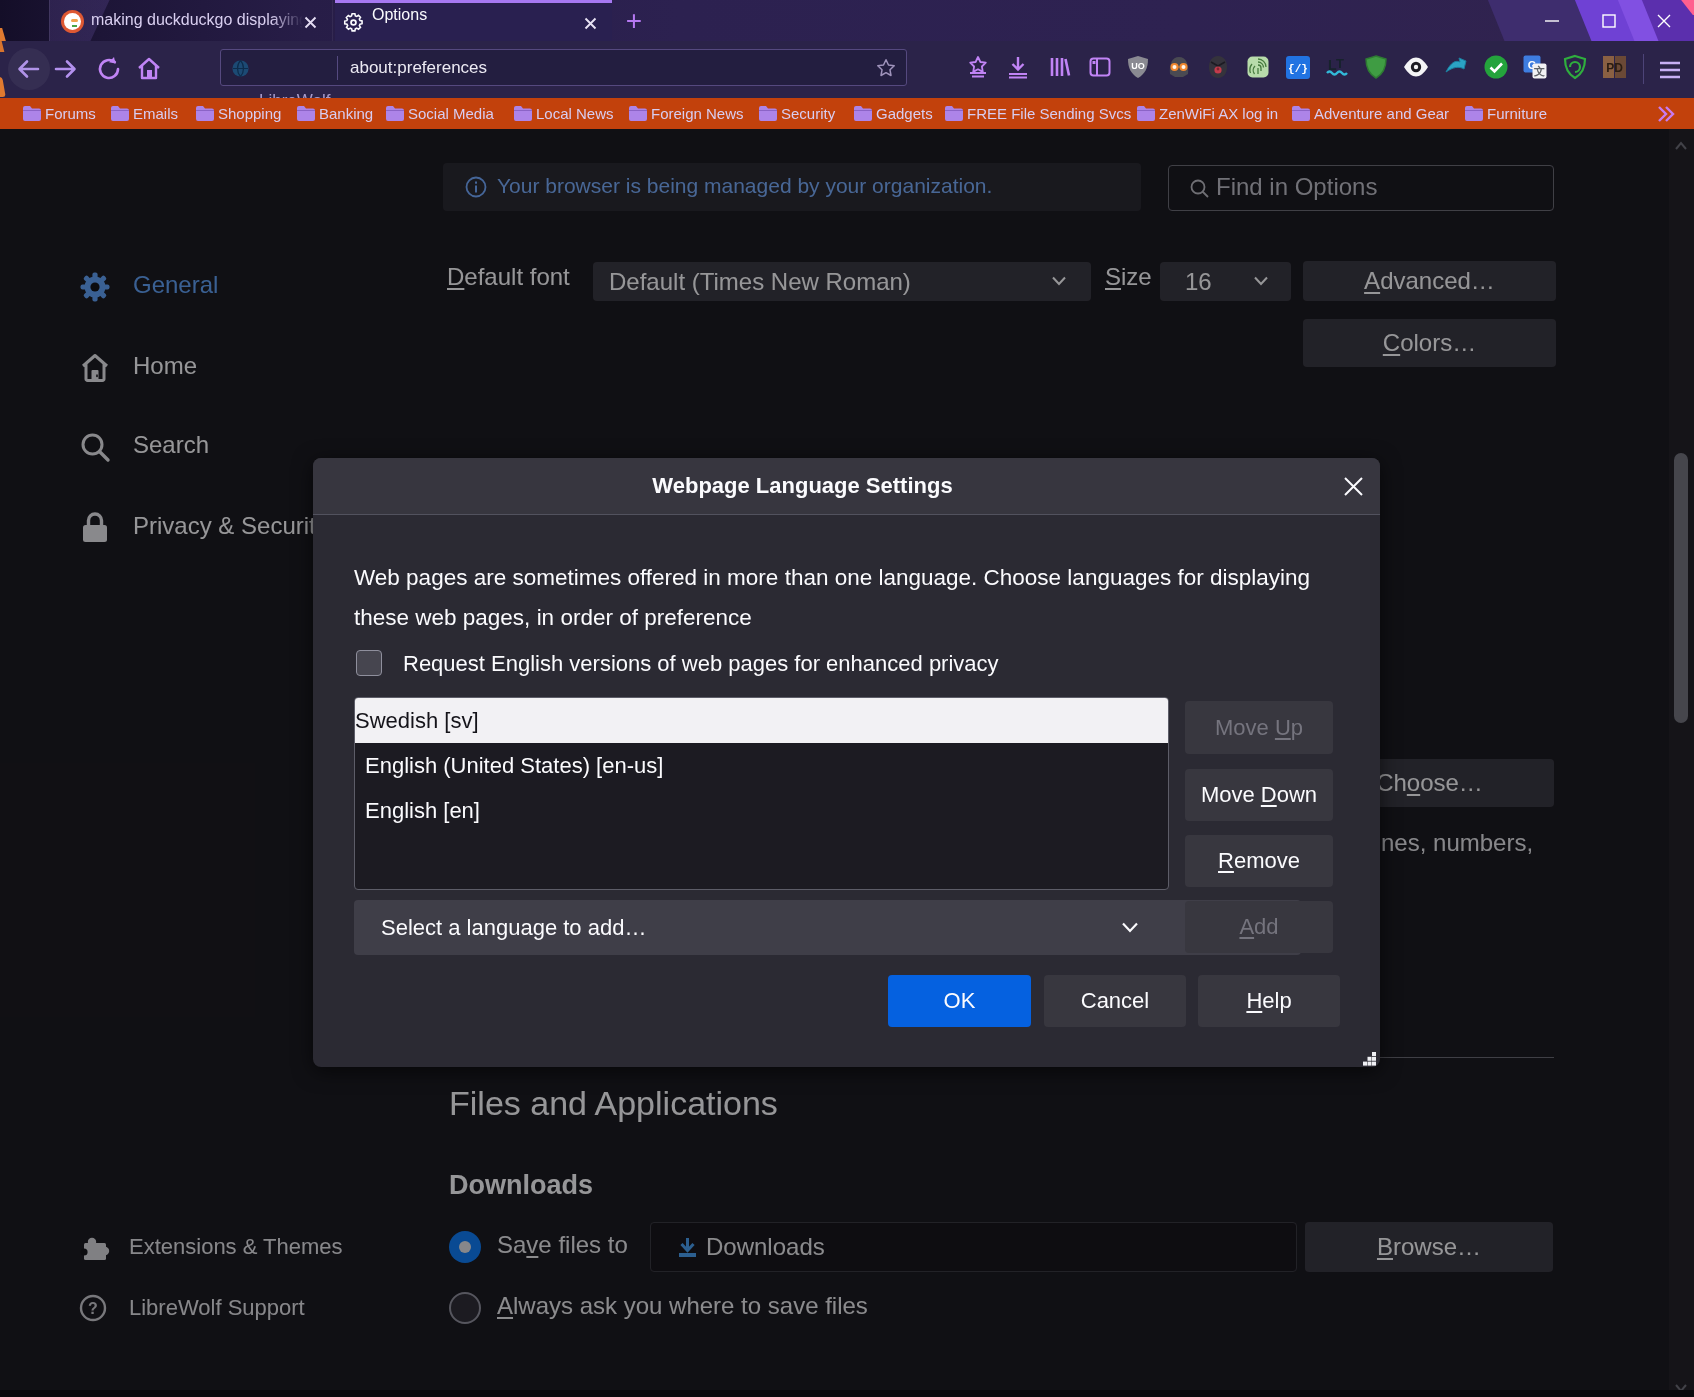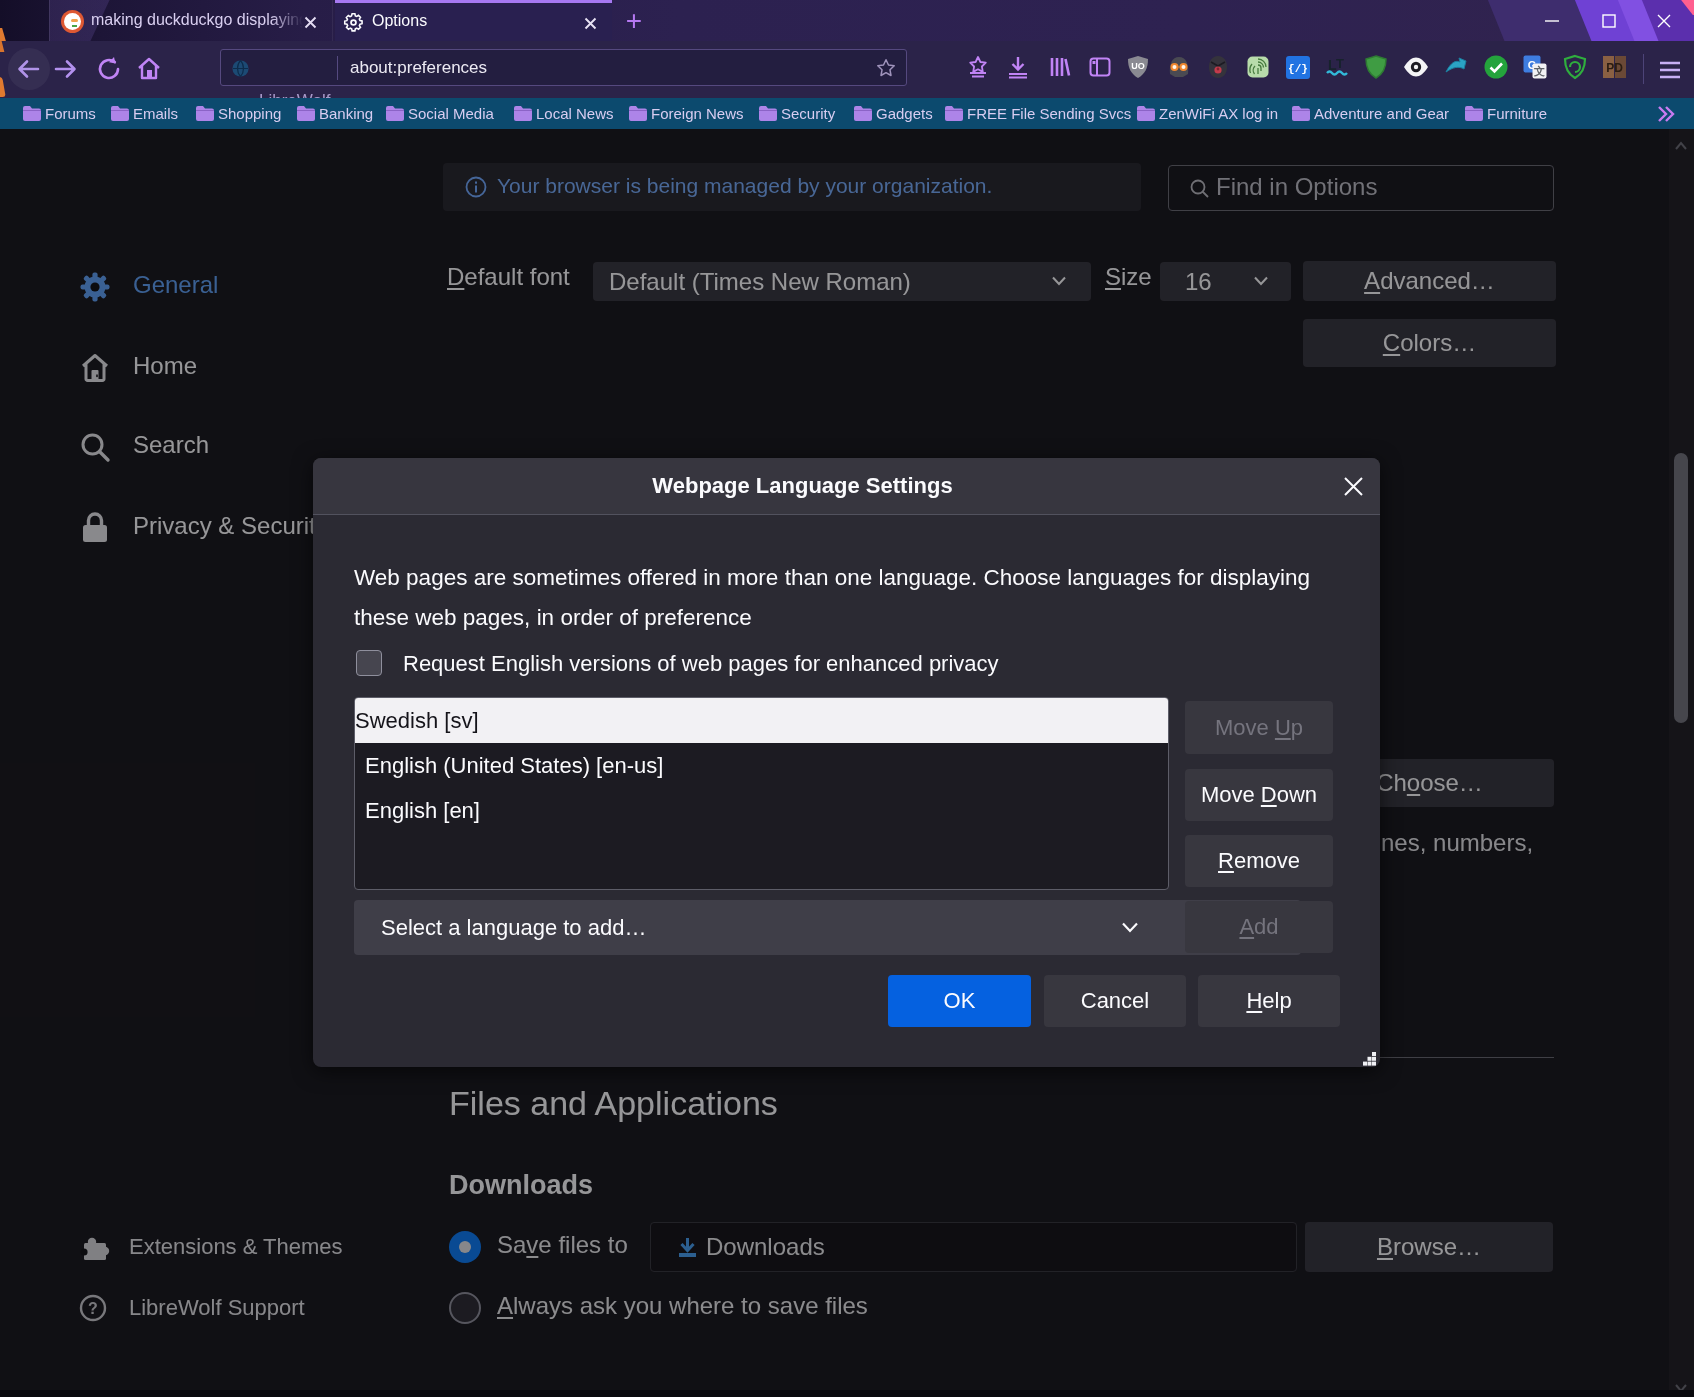--- a/index.html
+++ b/index.html
@@ -19,21 +19,21 @@
   .tabx { position:absolute; top:12px; width:17px; height:17px; }
   #newtab { left:621px; top:8px; width:26px; height:26px; color:#b679f2; font-size:28px; line-height:25px; text-align:center; font-weight:400;}
   .winbtn { position:absolute; top:0px; width:46px; height:41px; color:#ffffff; }
 
   
   #navbar { left:0; top:41px; width:1694px; height:57px; background:#2b2349; }
   #urlbar { left:220px; top:8px; width:687px; height:37px; background:#231e40;
     border:1px solid #55497f; border-radius:3px; color:#a89ac9; font-size:17px; }
 
   
-  #bookbar { left:0; top:98px; width:1694px; height:31px; background:#0c4a6e; }
+  #bookbar { left:0; top:98px; width:1694px; height:31px; background:#c2410c; }
   .bm { position:absolute; top:0; height:31px; color:#d8cdf1; font-size:15px; line-height:31px; }
   .bm svg { position:absolute; left:0; top:7px; }
   .bm span { position:absolute; left:23px; top:0; white-space:nowrap; }
 
   
   #content { left:0; top:129px; width:1694px; height:1268px; background:#1c1b22; overflow:hidden; }
   #overlay { position:absolute; left:0; top:0; width:1694px; height:1268px; background:rgba(0,0,0,0.40); }
   .cat { position:absolute; color:#fbfbfe; font-size:24px; }
   .ctl { color:#fbfbfe; font-size:24px; }
   .btn { background:#3a3943; border-radius:4px; color:#fbfbfe; font-size:24px;
@@ -79,21 +79,21 @@
         </svg>
     </div>
 
     <div class="abs" id="tab2">
       <svg class="abs" style="left:8px; top:9px;" width="21" height="21" viewBox="0 0 24 24">
         <g fill="#fbfbfe">
             <path d="M12 8.2a3.8 3.8 0 1 0 0 7.6 3.8 3.8 0 0 0 0-7.6zm0 5.6a1.8 1.8 0 1 1 0-3.6 1.8 1.8 0 0 1 0 3.6z"></path>
         <path d="M10.4 2h3.2l.5 2.4 1.6.7 2-1.3 2.3 2.3-1.3 2 .7 1.6 2.4.5v3.2l-2.4.5-.7 1.6 1.3 2-2.3 2.3-2-1.3-1.6.7-.5 2.4h-3.2l-.5-2.4-1.6-.7-2 1.3-2.3-2.3 1.3-2-.7-1.6L2 13.6v-3.2l2.4-.5.7-1.6-1.3-2 2.3-2.3 2 1.3 1.6-.7z" fill="none" stroke="#fbfbfe" stroke-width="1.8"></path>
           </g>
       </svg>
-      <div class="abs" style="left:37px; top:9px;">Options</div>
+      <div class="abs" style="left:37px; top:3px;">Options</div>
       <svg class="tabx" style="left:247px; top:12px;" viewBox="0 0 17 17">
           <path d="M3.5 3.5 L13.5 13.5 M13.5 3.5 L3.5 13.5" stroke="#e8e2f4" stroke-width="1.9"></path>
         </svg>
     </div>
 
     <div class="abs" id="newtab">+</div>
 
     <svg class="winbtn" style="left:1529px;" viewBox="0 0 46 41">
         <path d="M16 21 H30" stroke="#ffffff" stroke-width="1.4"></path>
       </svg>

